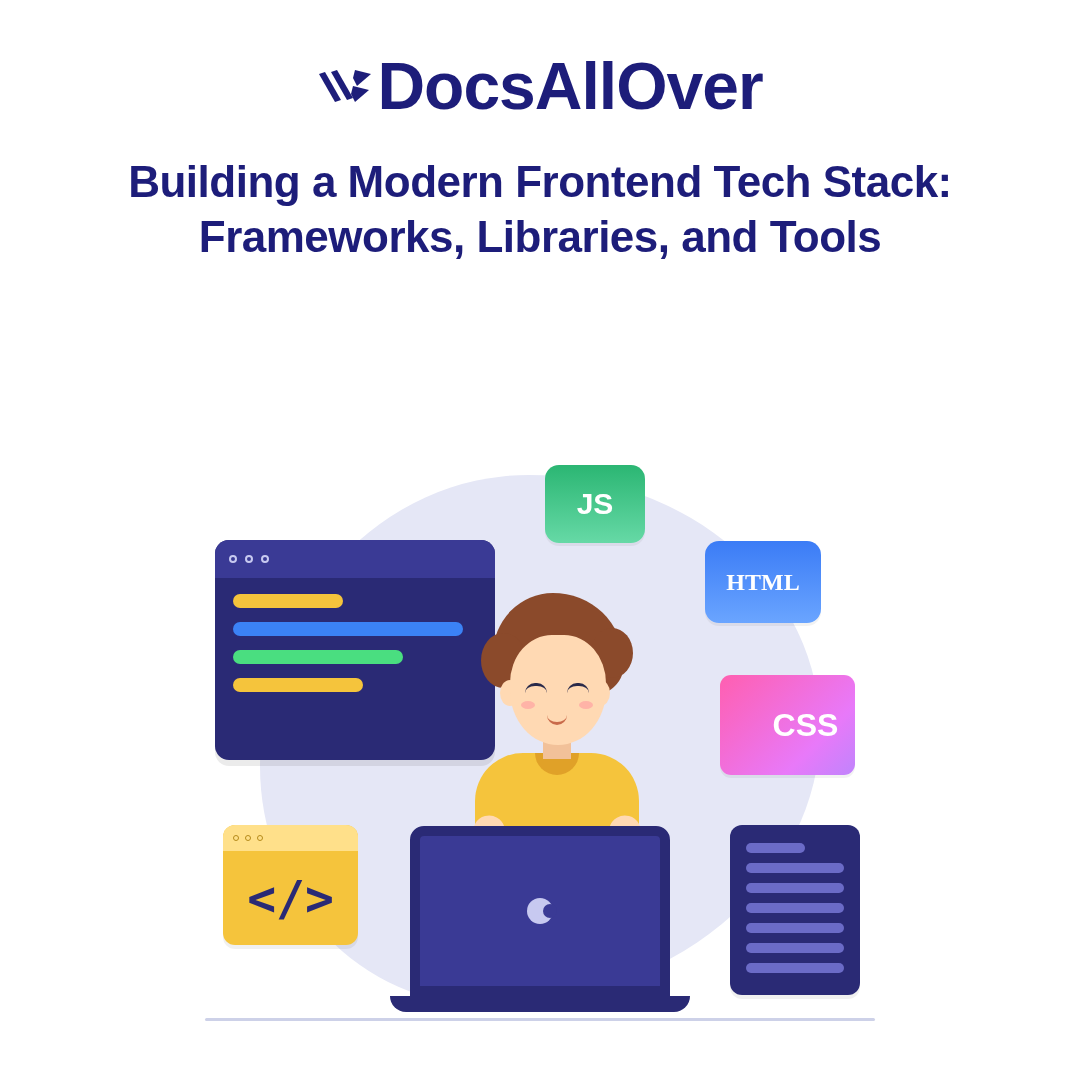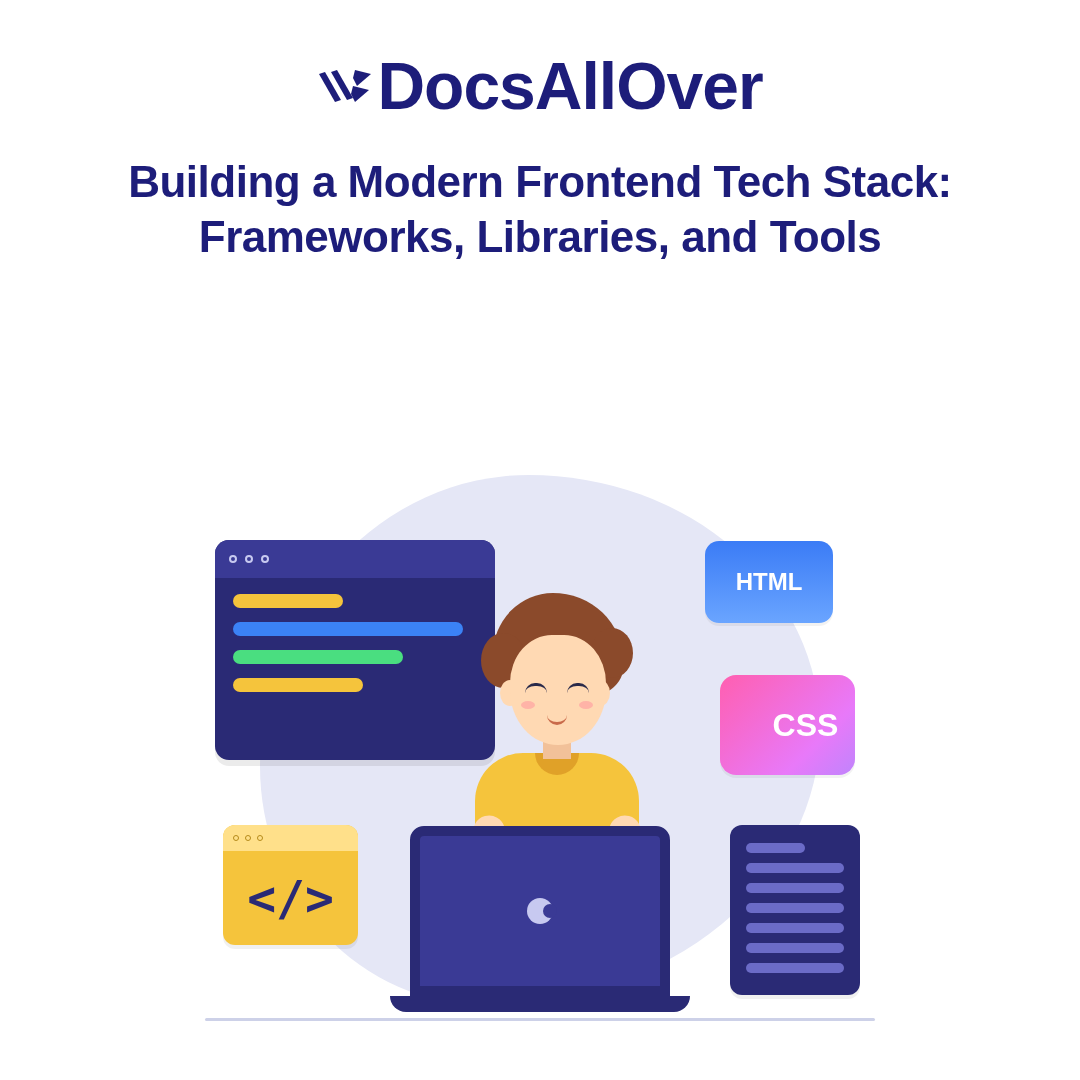--- a/index.html
+++ b/index.html
@@ -109,40 +109,41 @@
   justify-content: center;
   color: #fff;
   font-weight: 700;
   font-size: 30px;
   box-shadow: 0 3px 0 rgba(0,0,0,0.05);
 }
 .html-badge {
   position: absolute;
   left: 530px;
   top: 96px;
-  width: 128px;
+  width: 116px;
   height: 82px;
   background: linear-gradient(180deg, #3b7cf6 0%, #6aa5ff 100%);
   border-radius: 14px;
   display: flex;
   align-items: center;
   justify-content: center;
   color: #fff;
   font-weight: 700;
   font-size: 24px;
   box-shadow: 0 3px 0 rgba(0,0,0,0.05);
+  font-family: Liberation Serif, serif;
 }
 .css-badge {
   position: absolute;
   left: 545px;
   top: 230px;
   width: 135px;
   height: 100px;
   background: linear-gradient(135deg, #ff5fb0 0%, #e879f9 70%, #c084fc 100%);
-  border-radius: 16px;
+  border-radius: 11px;
   display: flex;
   align-items: center;
   justify-content: center;
   color: #fff;
   font-weight: 700;
   font-size: 32px;
   box-shadow: 0 3px 0 rgba(0,0,0,0.05);
   padding-left: 36px;
 }
 .small-window {
@@ -356,20 +357,21 @@
       <span class="dot"></span>
     </div>
     <div class="lines">
       <div class="line l1"></div>
       <div class="line l2"></div>
       <div class="line l3"></div>
       <div class="line l4"></div>
     </div>
   </div>
 
+  <div class="js-badge">JS</div>
   <div class="html-badge">HTML</div>
   <div class="css-badge">CSS</div>
 
   <div class="small-window">
     <div class="tb">
       <span class="sdot"></span>
       <span class="sdot"></span>
       <span class="sdot"></span>
     </div>
     <div class="brackets">&lt;/&gt;</div>

